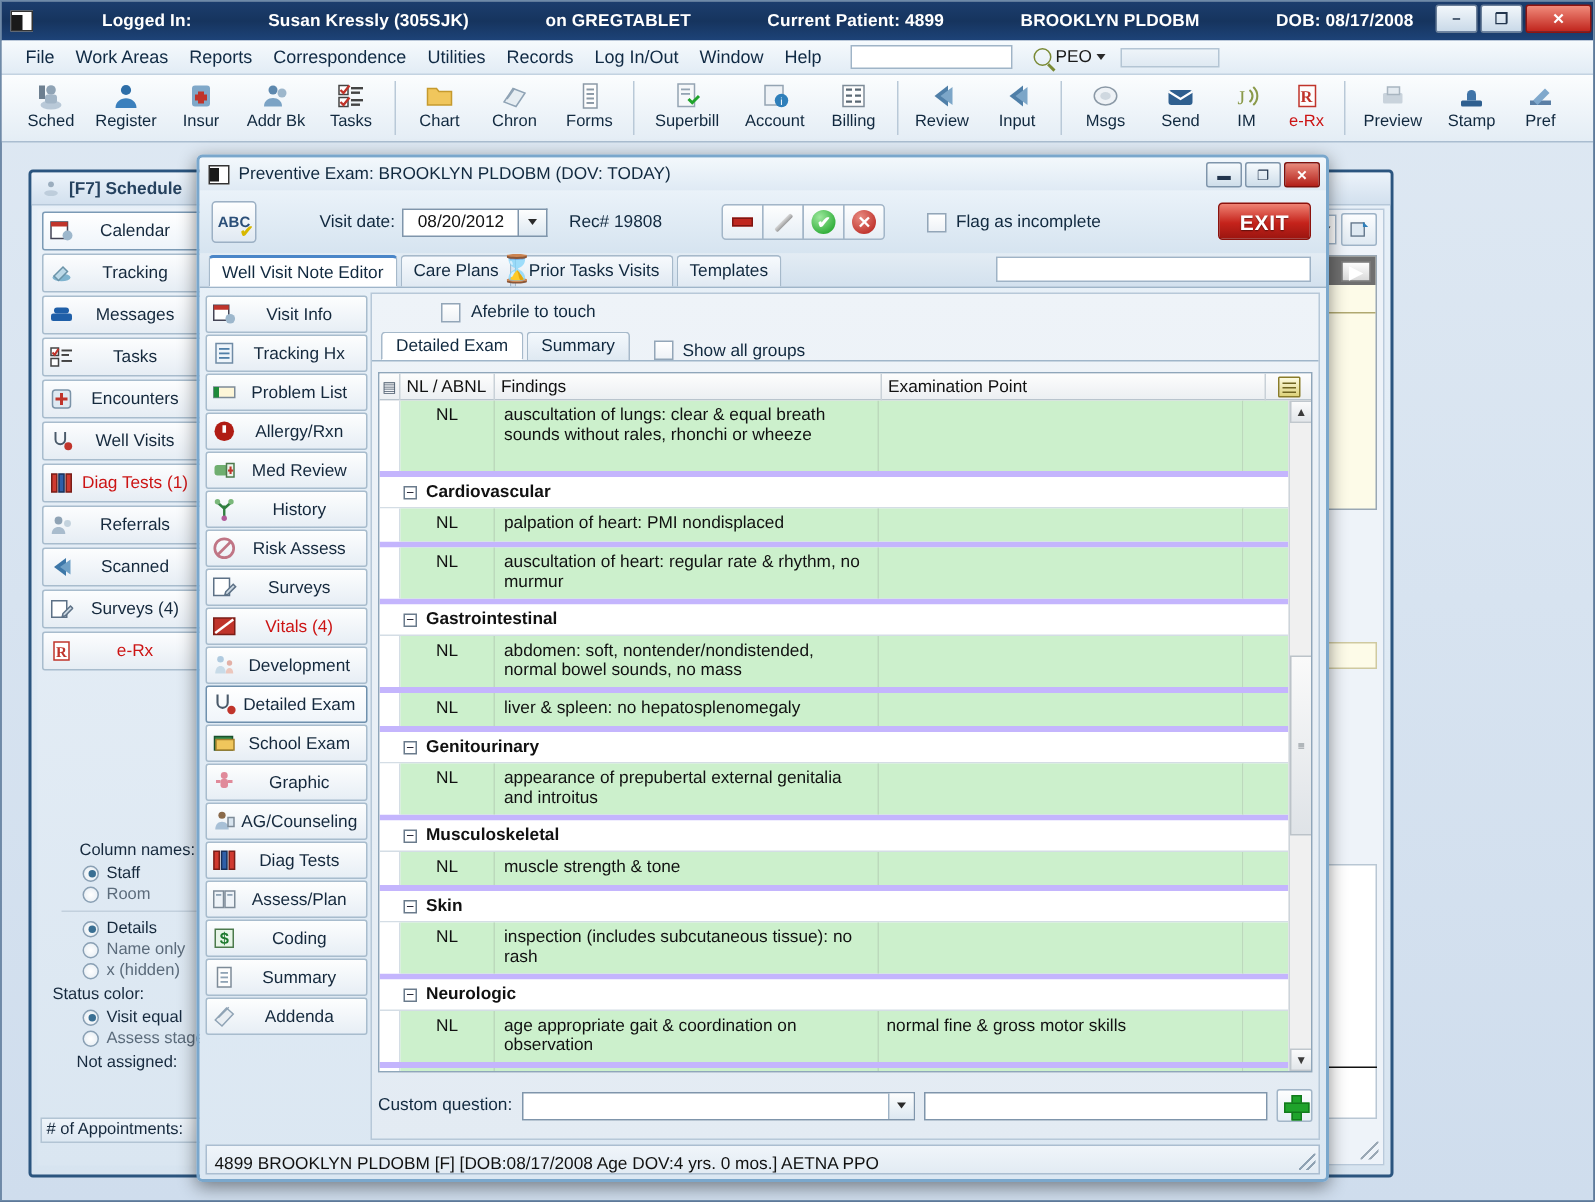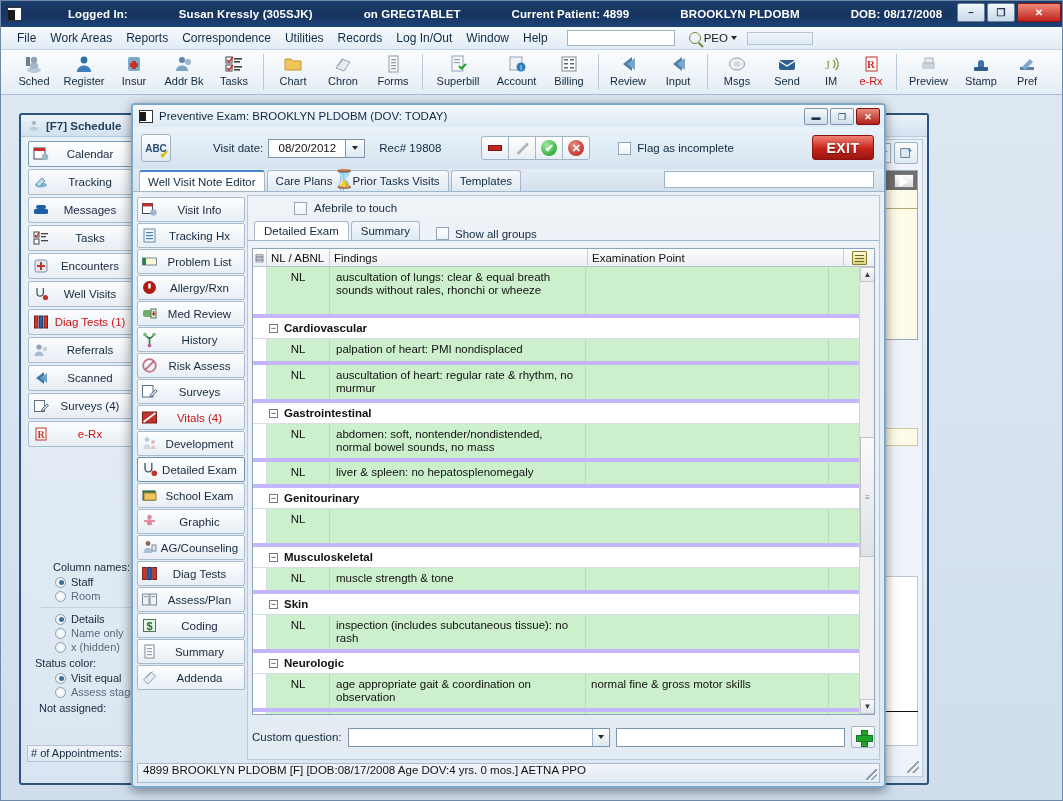--- a/index.html
+++ b/index.html
@@ -555,21 +555,21 @@
     content: ""; position: absolute; background: #1fa32b; border: 1px solid #127a1c;
   }
   .plus-green:before { left: 5px; top: 0; width: 5px; height: 15px; }
   .plus-green:after { left: 0; top: 5px; width: 15px; height: 5px; }
 
   
   #exam-status {
     position: absolute; left: 4px; right: 4px; bottom: 3px; height: 20px;
     background: linear-gradient(#f0f5fa, #e2ebf3);
     border: 1px solid #aabdd0;
-    display: flex; align-items: flex-start; padding-left: 5px;
+    display: flex; align-items: flex-end; padding-left: 5px;
     font-size: 11.5px; color: #111;
   }
   #exam-resize {
     position: absolute; right: 2px; bottom: 2px; width: 11px; height: 11px;
     background:
       linear-gradient(135deg, transparent 45%, #8fa2b3 45%, #8fa2b3 55%, transparent 55%),
       linear-gradient(135deg, transparent 70%, #8fa2b3 70%, #8fa2b3 80%, transparent 80%);
   }
 
   
@@ -975,21 +975,21 @@
         </div>
         <div class="ohead" style="margin-left:4px">Status color:</div>
         <div class="radio-row">
           <span class="radio on"></span>
           <span class="rlabel">Visit equal</span>
         </div>
         <div class="radio-row">
           <span class="radio"></span>
           <span class="rlabel dim">Assess stage</span>
         </div>
-        <div class="ohead" style="margin-left:8px">Not assigned:</div>
+        <div class="ohead" style="margin-left:20px">Not assigned:</div>
       </div>
       <div id="appt-count"># of Appointments:</div>
     </div>
 
     <div id="sched-right">
       <div id="sr-wintitle"></div>
       <div id="sched-right-toolbar">
         <div class="sr-btn">
           <svg width="15" height="15" viewBox="0 0 16 16">
               <path d="M13 4a6 6 0 10 1.4 5" stroke="#2f7fba" fill="none" stroke-width="2"></path>
@@ -1469,20 +1469,21 @@
               <div class="cell-note"></div>
             </div>
 
             <div class="group-row">
               <span class="grp-toggle">−</span>
               <span class="grp-name">Genitourinary</span>
             </div>
             <div class="grow" style="height:38px">
               <div class="cell-handle"></div>
               <div class="cell-nl">NL</div>
+              <div class="cell-ep">appearance of prepubertal external genitalia and introitus</div>
               <div class="cell-find"></div>
               <div class="cell-note"></div>
             </div>
 
             <div class="group-row">
               <span class="grp-toggle">−</span>
               <span class="grp-name">Musculoskeletal</span>
             </div>
             <div class="grow" style="height:26px">
               <div class="cell-handle"></div>

